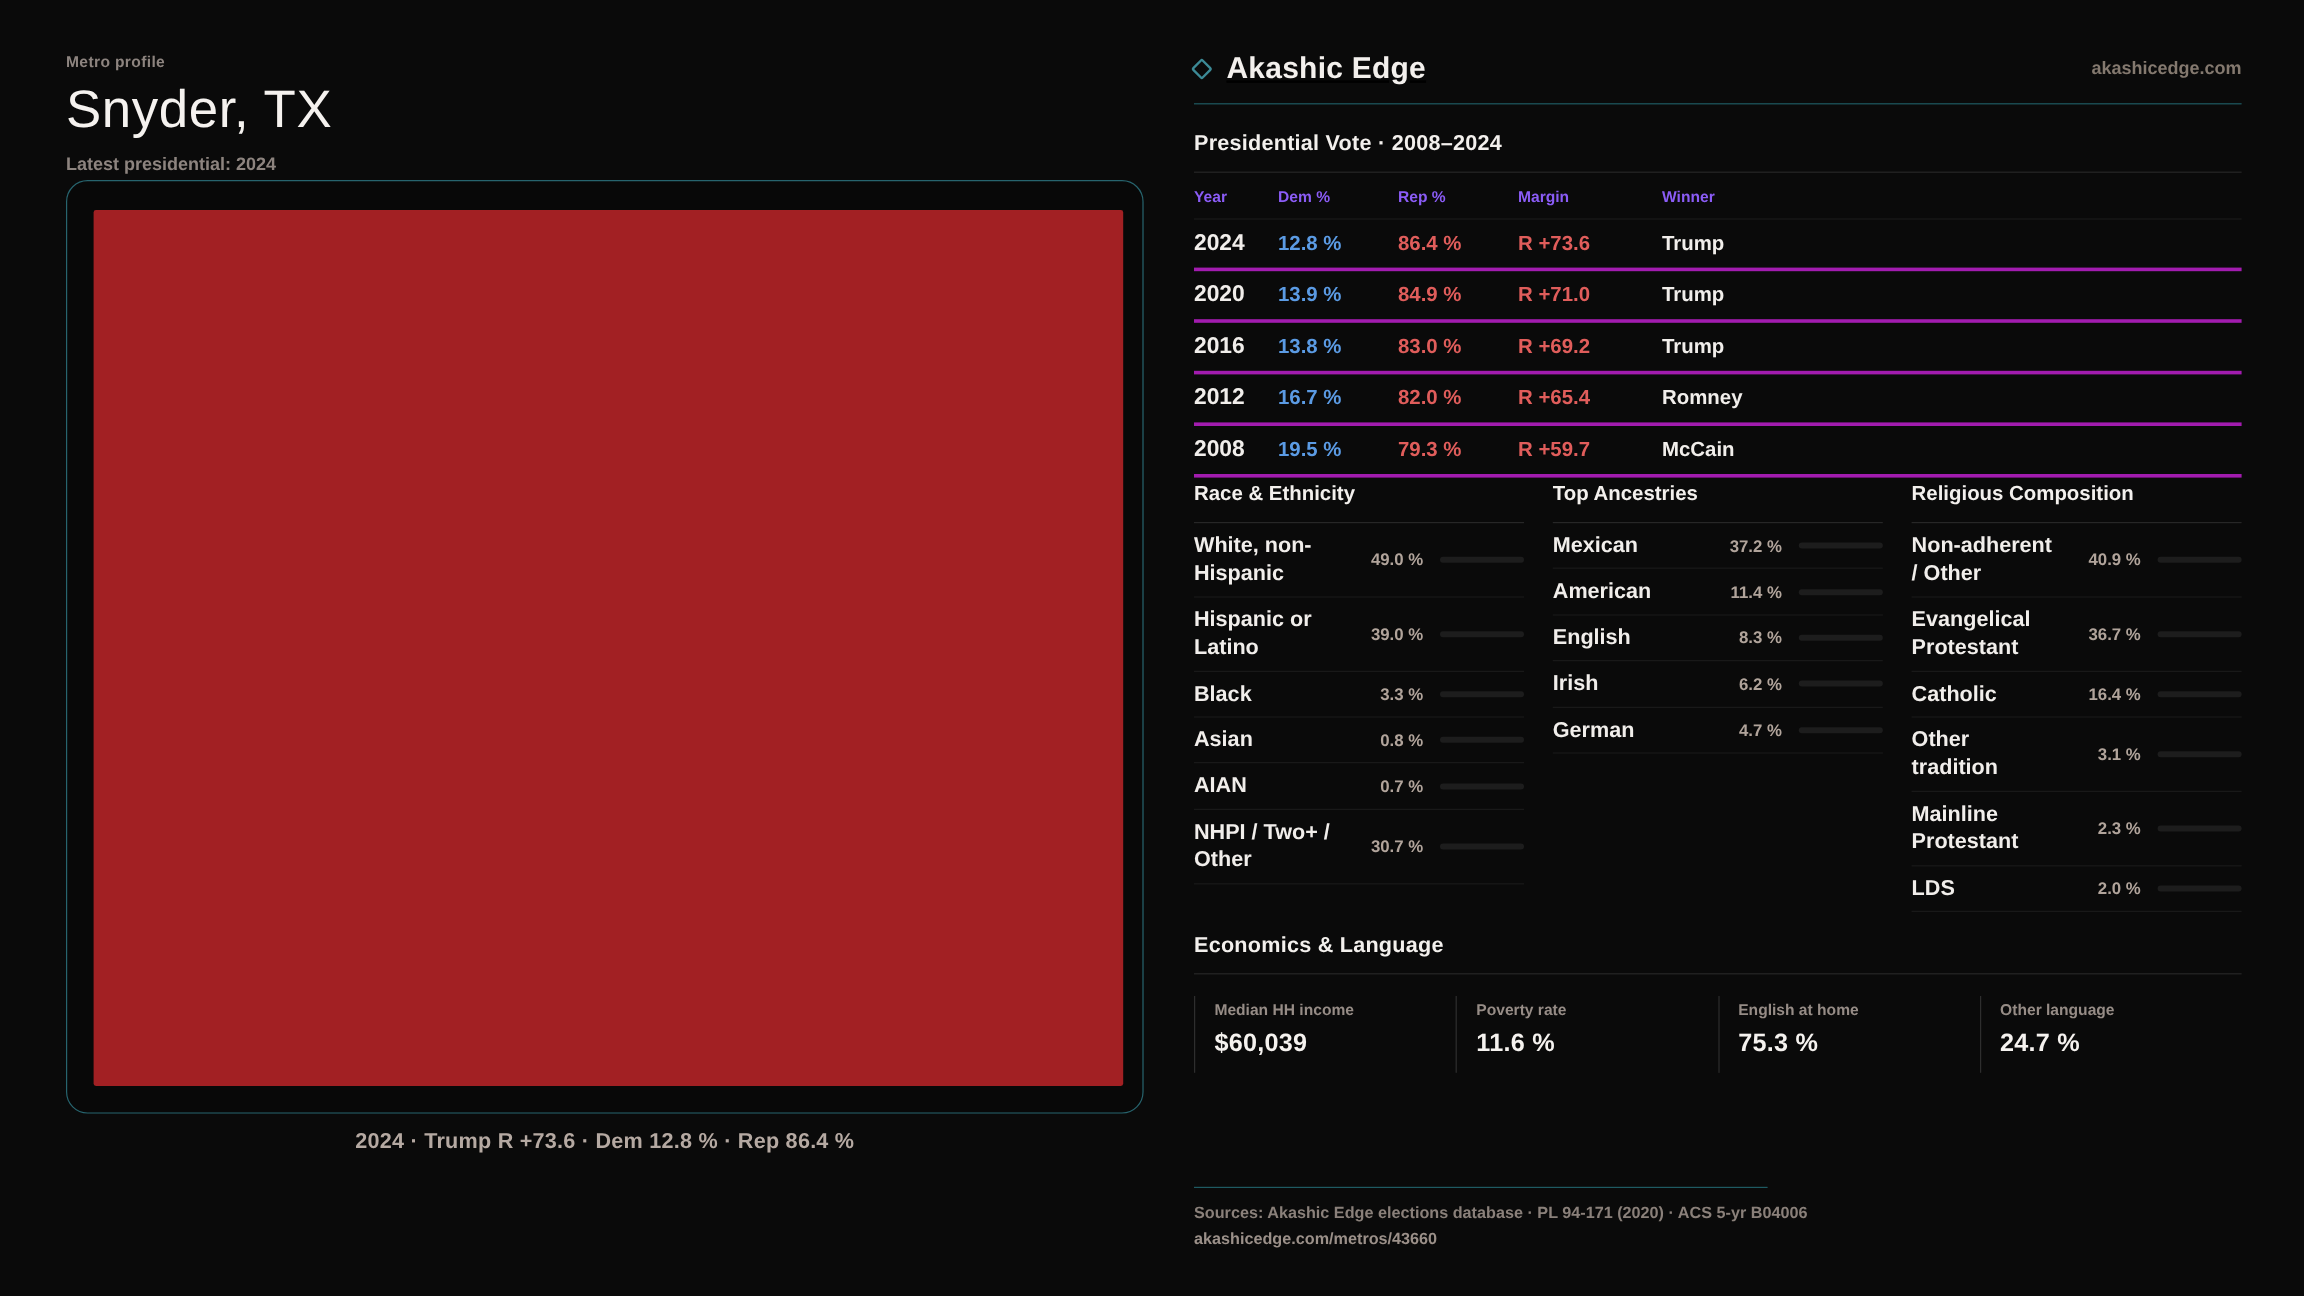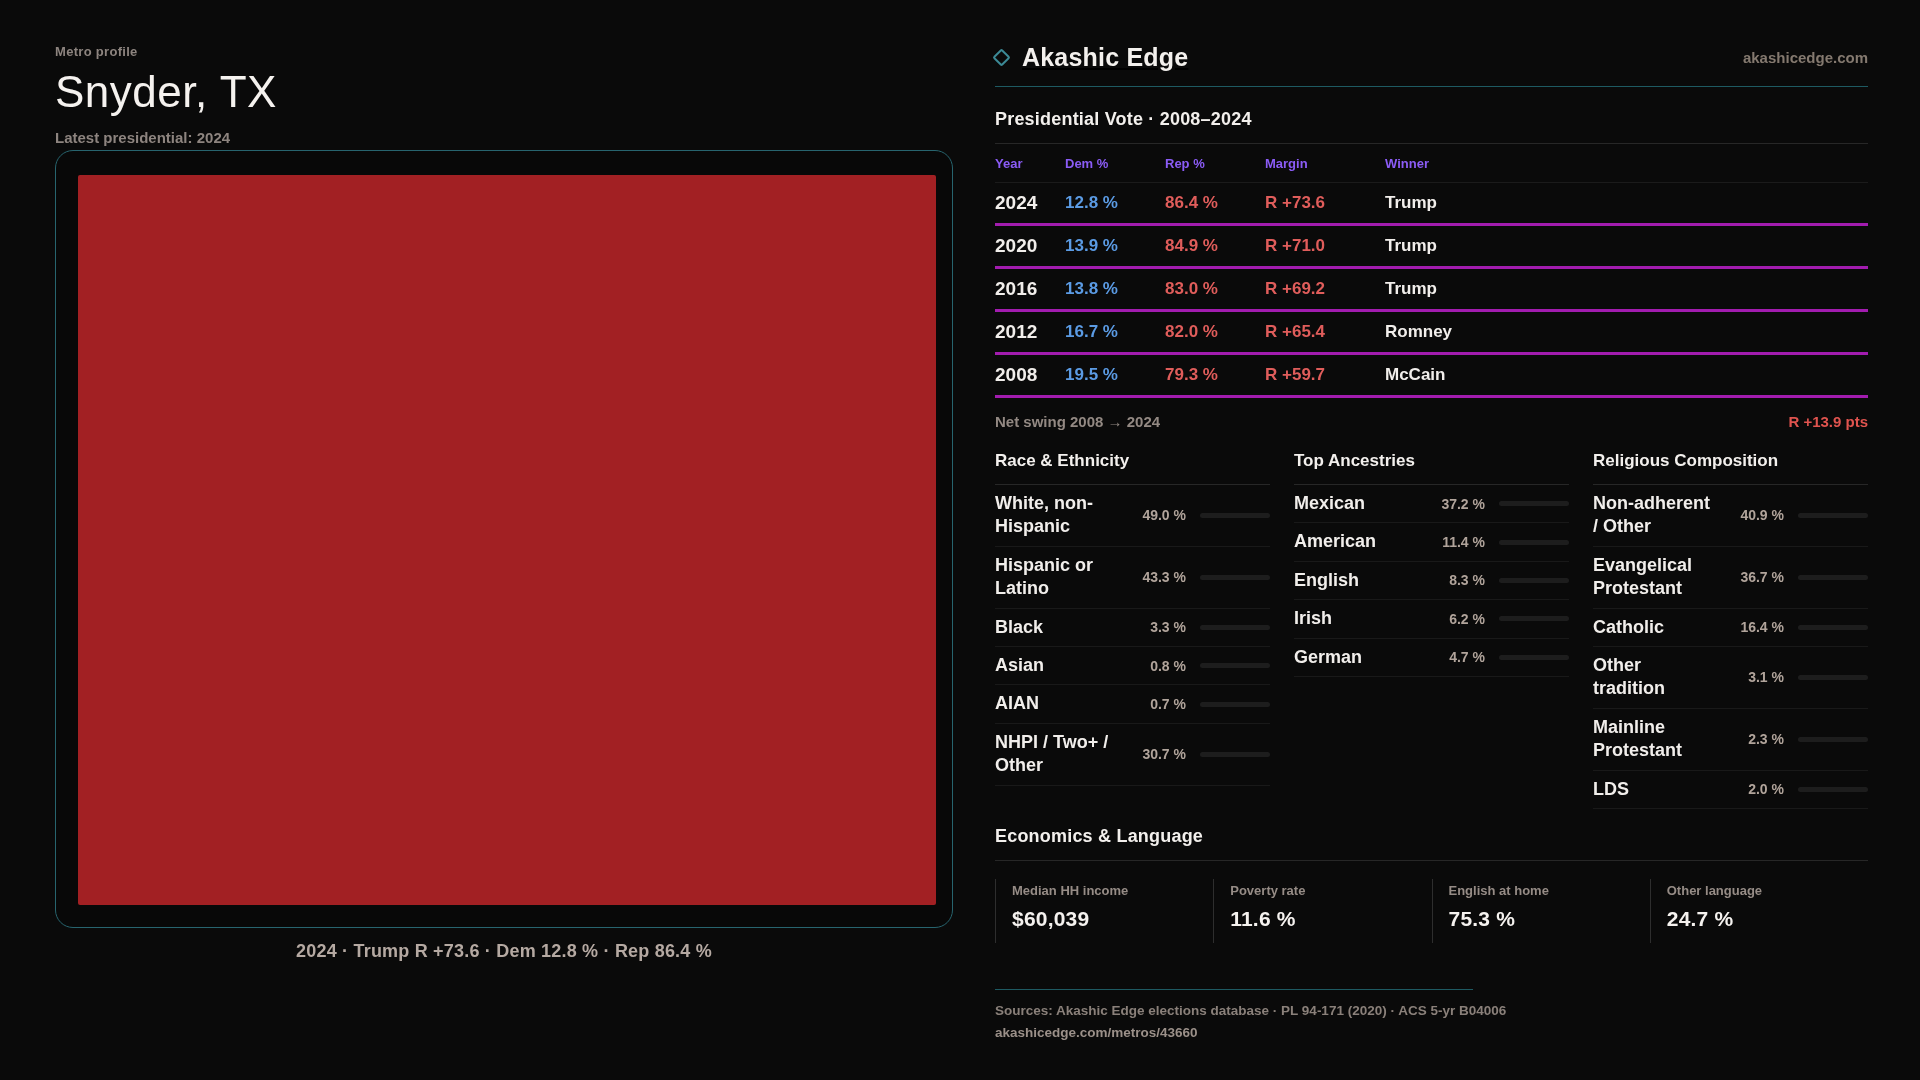--- a/index.html
+++ b/index.html
@@ -142,40 +142,36 @@
 
       <div class="vote-row">
         <span class="c-year">2008</span>
         <span class="c-dem">19.5 %</span>
         <span class="c-rep">79.3 %</span>
         <span class="c-margin">R +59.7</span>
         <span class="c-winner">McCain</span>
       </div>
     </div>
 
-  <div class="netswing">
-    <span class="netswing-label">Net swing 2008 → 2024</span>
-    <span class="netswing-value">R +13.9 pts</span>
-  </div>
 
   <div class="demo-grid">
 
     <div>
       <div class="demo-title">Race &amp; Ethnicity</div>
       <div>
 
           <div class="demo-row">
             <span class="demo-label">White, non-Hispanic</span>
             <span class="demo-value">49.0 %</span>
             <span class="demo-bar"><span class="demo-fill" style="width: 49%;"></span></span>
           </div>
 
           <div class="demo-row">
             <span class="demo-label">Hispanic or Latino</span>
-            <span class="demo-value">43.3 %</span>
+            <span class="demo-value">39.0 %</span>
             <span class="demo-bar"><span class="demo-fill" style="width: 43.3%;"></span></span>
           </div>
 
           <div class="demo-row">
             <span class="demo-label">Black</span>
             <span class="demo-value">3.3 %</span>
             <span class="demo-bar"><span class="demo-fill" style="width: 3.3%;"></span></span>
           </div>
 
           <div class="demo-row">

